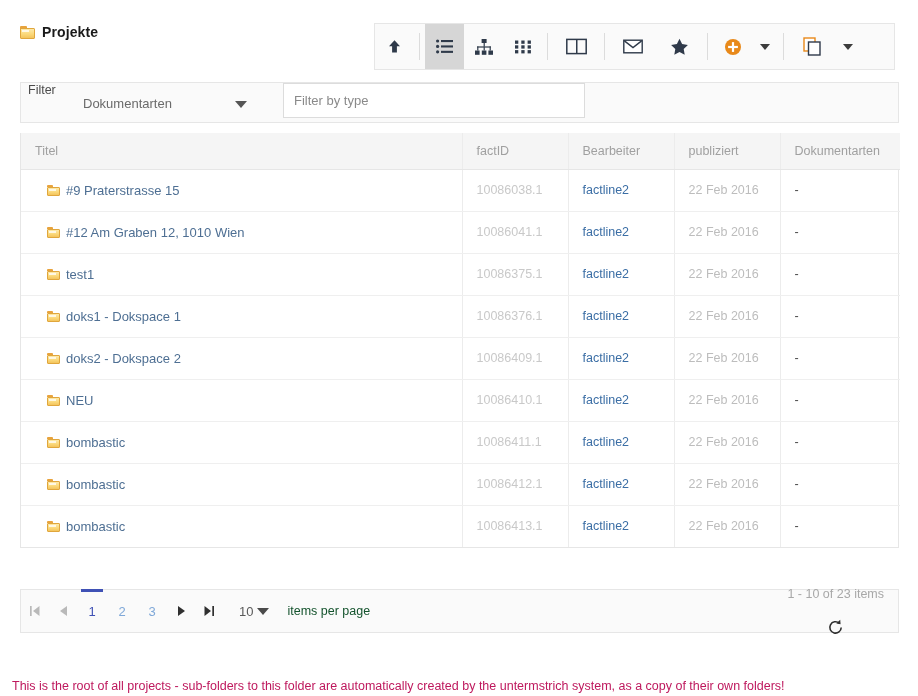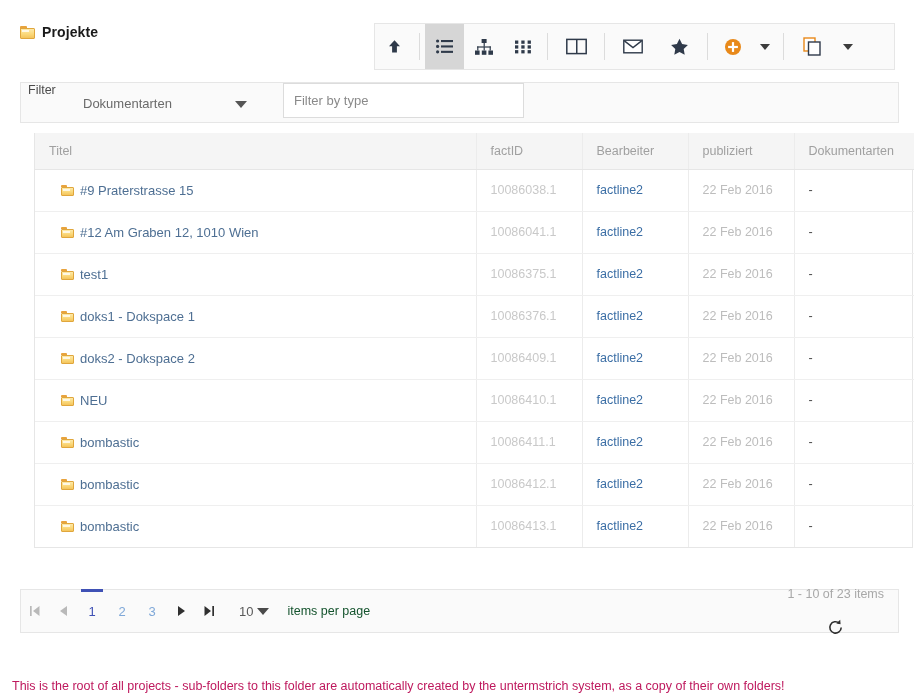--- a/index.html
+++ b/index.html
@@ -85,30 +85,30 @@
     position: relative; width: 178px; height: 41px;
     display: flex; align-items: center;
     font-size: 13px; color: #6a6a6a; cursor: pointer;
   }
   .filter-select .sel-caret {
     position: absolute; right: 14px; top: 18px;
     width: 0; height: 0; border-left: 6px solid transparent;
     border-right: 6px solid transparent; border-top: 7px solid #555;
   }
   .filter-input {
-    margin-left: 22px; width: 241px; height: 35px;
+    margin-left: 22px; width: 302px; height: 35px;
     background: #ffffff; border: 1px solid #dcdcdc;
     font-size: 13px; color: #333; padding: 0 10px;
     font-family: "Liberation Sans", sans-serif;
   }
   .filter-input::placeholder { color: #8a8a8a; }
 
   
   .grid {
-    position: absolute; left: 34px; top: 133px; width: 879px;
+    position: absolute; left: 20px; top: 133px; width: 879px;
     border: 1px solid #e6e6e6; border-top: none; background: #fff;
   }
   table { border-collapse: collapse; width: 100%; table-layout: fixed; }
   thead th {
     background: #f5f5f5; height: 36px; text-align: left;
     font-weight: normal; font-size: 12.5px; color: #a0a0a0;
     padding: 0 14px; border-bottom: 1px solid #e6e6e6;
     border-right: 1px solid #ececec; vertical-align: middle;
   }
   thead th:last-child { border-right: none; }

